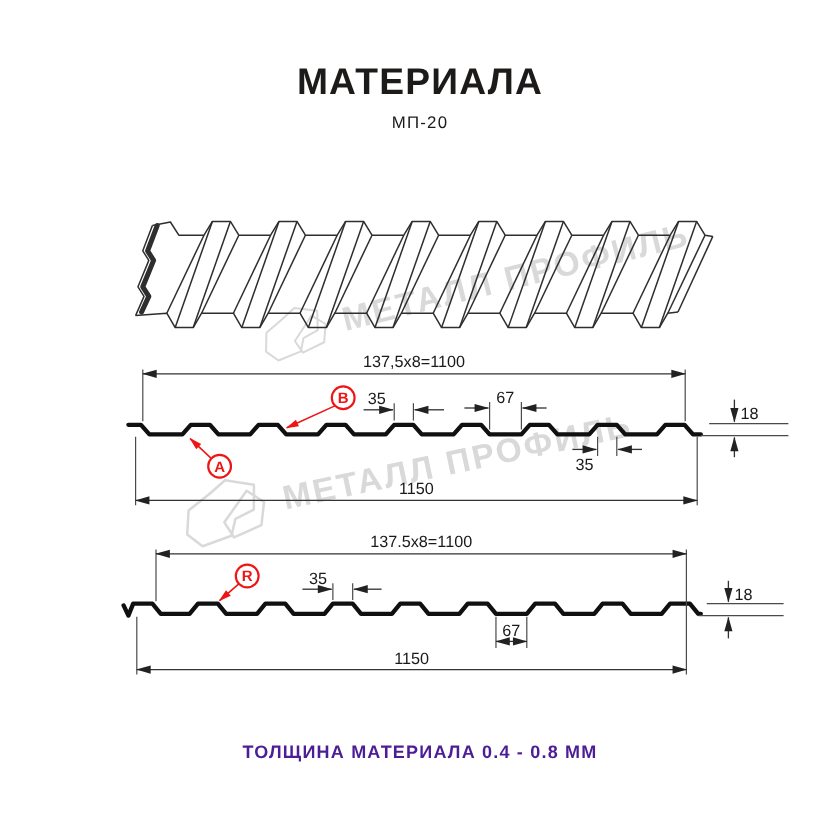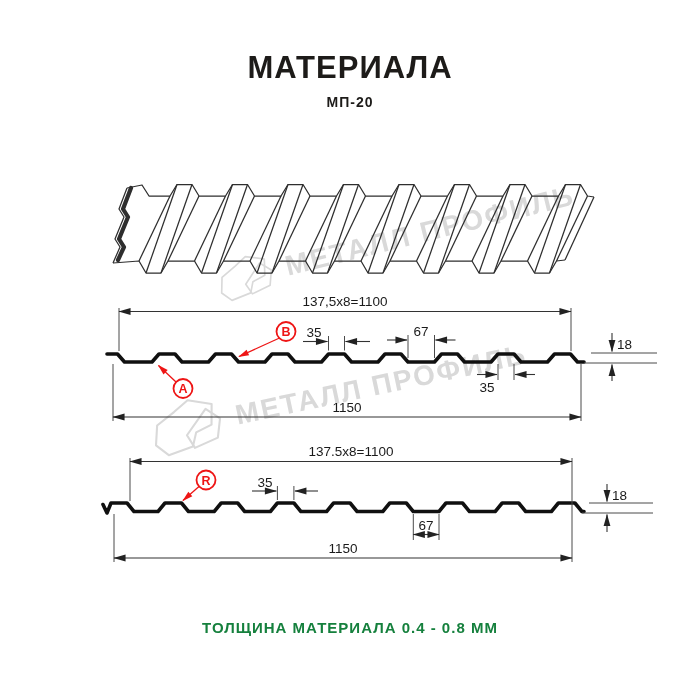--- a/index.html
+++ b/index.html
@@ -1,29 +1,29 @@
 <!DOCTYPE html>
 <html><head>
 <meta charset="utf-8">
 <style>
   html,body{margin:0;padding:0;}
   body{width:700px;height:700px;background:#ffffff;position:relative;overflow:hidden;
        font-family:"Liberation Sans",sans-serif;}
   .hdr{position:absolute;top:50px;left:0;right:0;text-align:center;z-index:3;color:#1d1b19;}
   .hdr h1{margin:0;font-size:31px;font-weight:bold;letter-spacing:1px;}
-  .hdr .sub{margin-top:8px;font-size:14px;font-weight:bold;letter-spacing:1px;}
+  .hdr .sub{margin-top:8px;font-size:14px;font-weight:normal;letter-spacing:1px;}
   .wm{position:absolute;display:flex;align-items:center;gap:12px;color:#d9d9d9;z-index:1;
       transform-origin:0 50%;}
   .wm .wmtxt{font-size:28px;font-weight:bold;letter-spacing:2px;white-space:nowrap;}
   #wm1{left:214px;top:262px;transform:rotate(-14deg);}
   #wm2{left:146px;top:407px;transform:rotate(-12deg);}
   .wm svg{flex:none;}
   .wm path{fill:none;stroke:#d9d9d9;stroke-width:2.4;stroke-linejoin:round;}
   .cap{position:absolute;top:619px;left:0;right:0;text-align:center;font-size:15px;
-       font-weight:bold;letter-spacing:1px;color:#15803d;z-index:3;}
+       font-weight:bold;letter-spacing:1px;color:#4c1d95;z-index:3;}
   svg.ov{position:absolute;left:0;top:0;z-index:2;}
   .pf{fill:none;stroke:#101010;stroke-width:3.6;stroke-linejoin:round;stroke-linecap:round;}
   .ext{stroke:#4a4a4a;stroke-width:1;}
   .dim{stroke:#333333;stroke-width:1.1;fill:none;}
   .redln{stroke:#ee1515;stroke-width:1.3;fill:none;}
   .redc{fill:none;stroke:#ee1515;stroke-width:1.8;}
   text.d{font-size:13.5px;fill:#1a1a1a;}
   text.rl{font-size:12.5px;font-weight:bold;fill:#ee1515;text-anchor:middle;}
   .s3 path,.s3 line{fill:none;stroke:#2e2e2e;stroke-width:1.25;stroke-linejoin:round;}
   .s3 .thick{stroke-width:4.2;stroke-linecap:round;}

